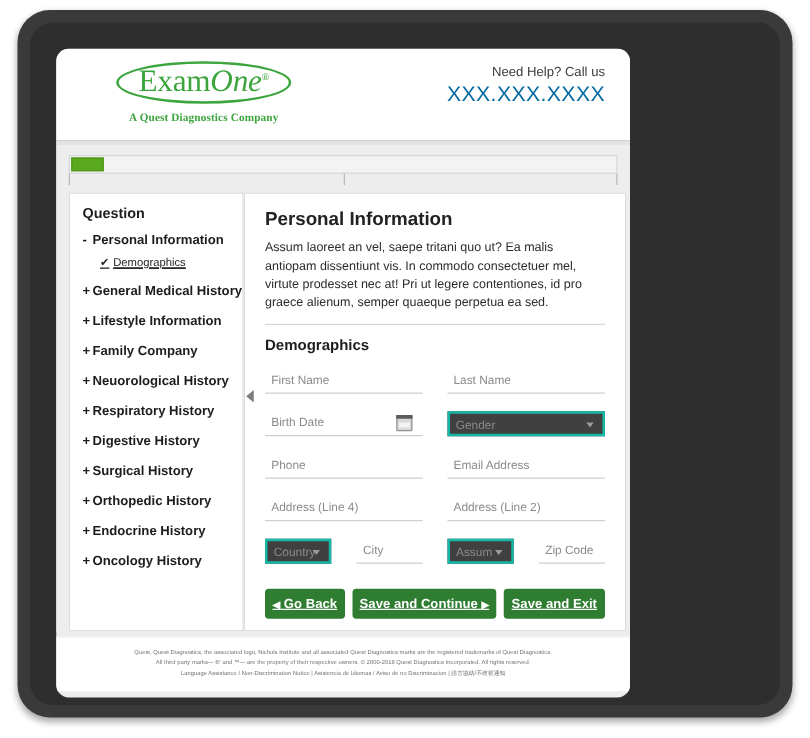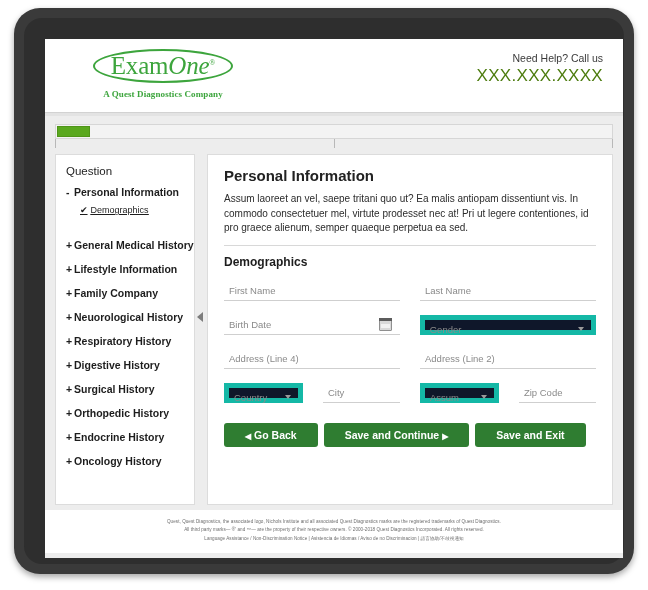--- a/index.html
+++ b/index.html
@@ -31,24 +31,25 @@
     top: 10px;
     right: 10px;
     bottom: 10px;
     background: #2e2e2e;
     border-radius: 18px;
   }
   #screen {
     position: absolute;
     left: 21px;
     top: 21px;
-    width: 578px;
+    width: 459px;
     height: 519px;
     background: #ededed;
     overflow: hidden;
+    border-radius: 10px;
   }
 
   
   .brand-header {
     position: relative;
     height: 73px;
     background: #ffffff;
   }
   .logo-wrap {
     position: absolute;
@@ -90,21 +91,21 @@
     right: 20px;
     top: 13px;
     text-align: right;
   }
   .help-line1 {
     font-size: 10.5px;
     color: #3a3a3a;
   }
   .help-line2 {
     font-size: 17px;
-    color: #4d7c0f;
+    color: #0369a1;
     letter-spacing: .3px;
     margin-top: 2px;
   }
   .header-rule {
     height: 3px;
     background: #e3e3e3;
     border-top: 1px solid #d2d2d2;
   }
 
   
@@ -151,40 +152,40 @@
   }
   .sidebar {
     width: 140px;
     background: #ffffff;
     border: 1px solid #dcdcdc;
     padding: 10px 6px 10px 10px;
     box-sizing: border-box;
   }
   .sidebar-title {
     font-size: 11.5px;
-    font-weight: normal;
+    font-weight: bold;
     color: #1d1d1d;
     margin-bottom: 9px;
   }
   .nav-item {
     font-size: 10.5px;
     font-weight: bold;
     color: #1d1d1d;
     margin-bottom: 12px;
     white-space: nowrap;
     cursor: pointer;
   }
   .nav-item .sign {
     display: inline-block;
     width: 8px;
   }
   .nav-sub {
     font-size: 9px;
     color: #1d1d1d;
-    margin: -5px 0 24px 14px;
+    margin: -5px 0 12px 14px;
     cursor: pointer;
     text-decoration: underline;
   }
   .nav-sub .check {
     color: #1d1d1d;
     margin-right: 3px;
     font-size: 9px;
   }
   .nav-sub .lbl {
     text-decoration: underline;
@@ -250,22 +251,22 @@
     color: #8a8a8a;
     height: 20px;
     line-height: 19px;
     padding-left: 5px;
   }
   .fld.underline {
     border-bottom: 1px solid #cfcfcf;
     background: #ffffff;
   }
   .fld.boxed {
-    background: #0f172a;
-    border: 5px solid #14b8a6;
+    background: #404040;
+    border: 2px solid #14b8a6;
   }
   .fld .caret {
     position: absolute;
     right: 7px;
     top: 7px;
     width: 0;
     height: 0;
     border-left: 3.5px solid transparent;
     border-right: 3.5px solid transparent;
     border-top: 4px solid #9a9a9a;
@@ -304,24 +305,25 @@
     gap: 6px;
     margin-top: 20px;
   }
   .btn {
     background: #2f7d31;
     color: #ffffff;
     font-size: 10.5px;
     font-weight: bold;
     border: none;
     border-radius: 3px;
-    padding: 6px 21px;
+    padding: 6px 6px;
     cursor: pointer;
     font-family: "Liberation Sans", sans-serif;
     white-space: nowrap;
+    text-decoration: underline;
   }
   .btn .arrow { font-size: 8px; }
 
   
   .footer {
     background: #ffffff;
     padding: 8px 40px 10px 40px;
     text-align: center;
     border-top: 1px solid #ededed;
     margin-top: 4px;
@@ -404,20 +406,24 @@
             <div class="fld underline w-half">
               <span>Birth Date</span>
               <span class="cal-icon"></span>
             </div>
             <div class="fld boxed w-half">
               <span>Gender</span>
               <span class="caret"></span>
             </div>
           </div>
 
+          <div class="form-row">
+            <div class="fld underline w-half">Phone</div>
+            <div class="fld underline w-half">Email Address</div>
+          </div>
 
           <div class="form-row">
             <div class="fld underline w-half">Address (Line 4)</div>
             <div class="fld underline w-half">Address (Line 2)</div>
           </div>
 
           <div class="form-row">
             <div class="fld boxed w-q">
               <span>Country</span>
               <span class="caret"></span>

